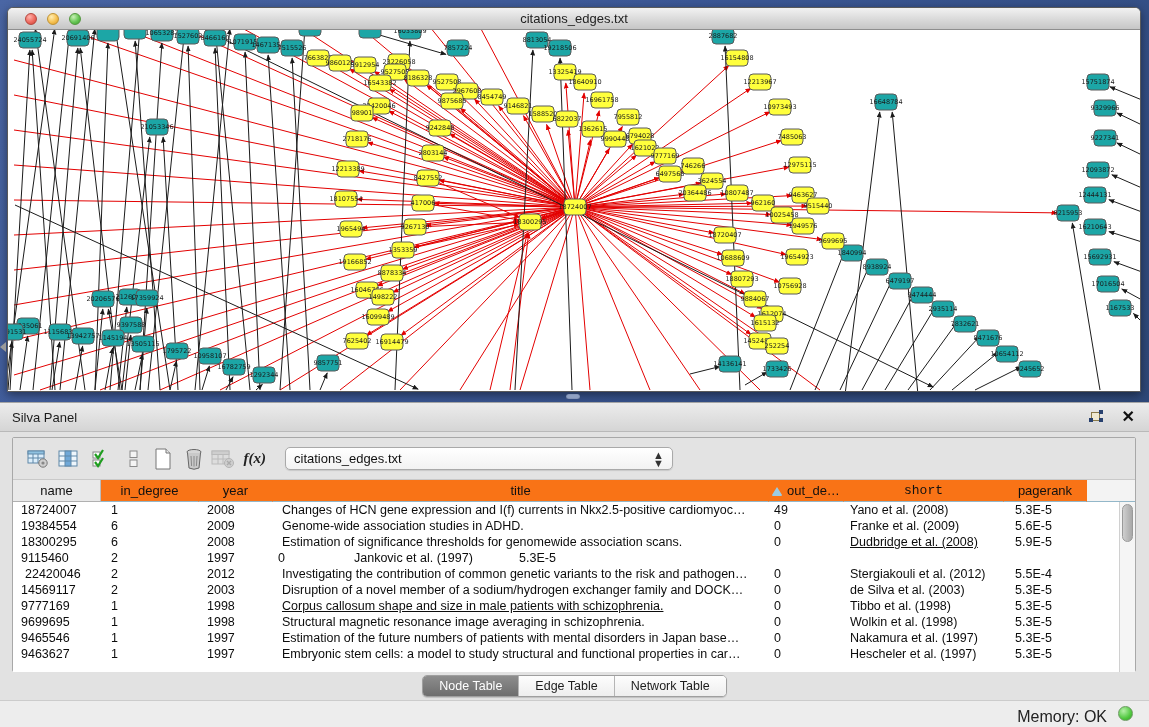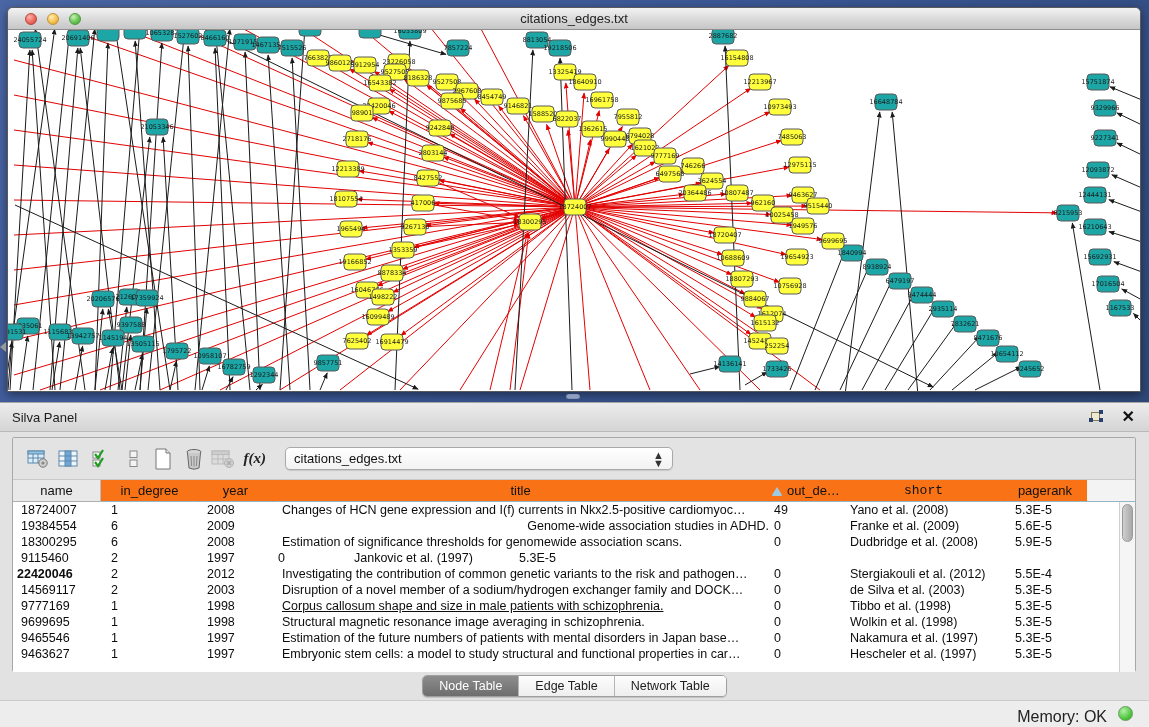--- a/index.html
+++ b/index.html
@@ -638,44 +638,44 @@
             <div class="tcell" style="width: 74px; padding-left: 8px;">2008</div>
             <div class="tcell" style="width: 496px; padding-left: 9px;">Changes of HCN gene expression and I(f) currents in Nkx2.5-positive cardiomyoc…</div>
             <div class="tcell" style="width: 75px; padding-left: 5px;">49</div>
             <div class="tcell" style="width: 160px; padding-left: 6px;">Yano et al. (2008)</div>
             <div class="tcell" style="width: 83px; padding-left: 11px;">5.3E-5</div>
           </div>
           <div class="trow">
             <div class="tcell" style="width: 88px; padding-left: 8px;">19384554</div>
             <div class="tcell" style="width: 98px; padding-left: 10px;">6</div>
             <div class="tcell" style="width: 74px; padding-left: 8px;">2009</div>
-            <div class="tcell" style="width: 496px; padding-left: 9px; text-align: right;">Genome-wide association studies in ADHD.</div>
+            <div class="tcell" style="width: 496px; padding-left: 9px;">Genome-wide association studies in ADHD.</div>
             <div class="tcell" style="width: 75px; padding-left: 5px;">0</div>
             <div class="tcell" style="width: 160px; padding-left: 6px;">Franke et al. (2009)</div>
             <div class="tcell" style="width: 83px; padding-left: 11px;">5.6E-5</div>
           </div>
           <div class="trow">
             <div class="tcell" style="width: 88px; padding-left: 8px;">18300295</div>
             <div class="tcell" style="width: 98px; padding-left: 10px;">6</div>
             <div class="tcell" style="width: 74px; padding-left: 8px;">2008</div>
             <div class="tcell" style="width: 496px; padding-left: 9px;">Estimation of significance thresholds for genomewide association scans.</div>
             <div class="tcell" style="width: 75px; padding-left: 5px;">0</div>
-            <div class="tcell" style="width: 160px; padding-left: 6px;">Dudbridge et al. (2008)</div>
+            <div class="tcell" style="width: 160px; padding-left: 6px; text-decoration: underline;">Dudbridge et al. (2008)</div>
             <div class="tcell" style="width: 83px; padding-left: 11px;">5.9E-5</div>
           </div>
           <div class="trow">
             <div class="tcell" style="width: 88px; padding-left: 8px;">9115460</div>
             <div class="tcell" style="width: 98px; padding-left: 10px;">2</div>
             <div class="tcell" style="width: 74px; padding-left: 8px;">1997</div>
             <div class="tcell" style="width: 75px; padding-left: 5px;">0</div>
             <div class="tcell" style="width: 160px; padding-left: 6px;">Jankovic et al. (1997)</div>
             <div class="tcell" style="width: 83px; padding-left: 11px;">5.3E-5</div>
           </div>
           <div class="trow">
-            <div class="tcell" style="width: 88px; padding-left: 4px; font-weight: bold;">22420046</div>
+            <div class="tcell" style="width: 88px; padding-left: 12px;">22420046</div>
             <div class="tcell" style="width: 98px; padding-left: 10px;">2</div>
             <div class="tcell" style="width: 74px; padding-left: 8px;">2012</div>
             <div class="tcell" style="width: 496px; padding-left: 9px;">Investigating the contribution of common genetic variants to the risk and pathogen…</div>
             <div class="tcell" style="width: 75px; padding-left: 5px;">0</div>
             <div class="tcell" style="width: 160px; padding-left: 6px;">Stergiakouli et al. (2012)</div>
             <div class="tcell" style="width: 83px; padding-left: 11px;">5.5E-4</div>
           </div>
           <div class="trow">
             <div class="tcell" style="width: 88px; padding-left: 8px;">14569117</div>
             <div class="tcell" style="width: 98px; padding-left: 10px;">2</div>

